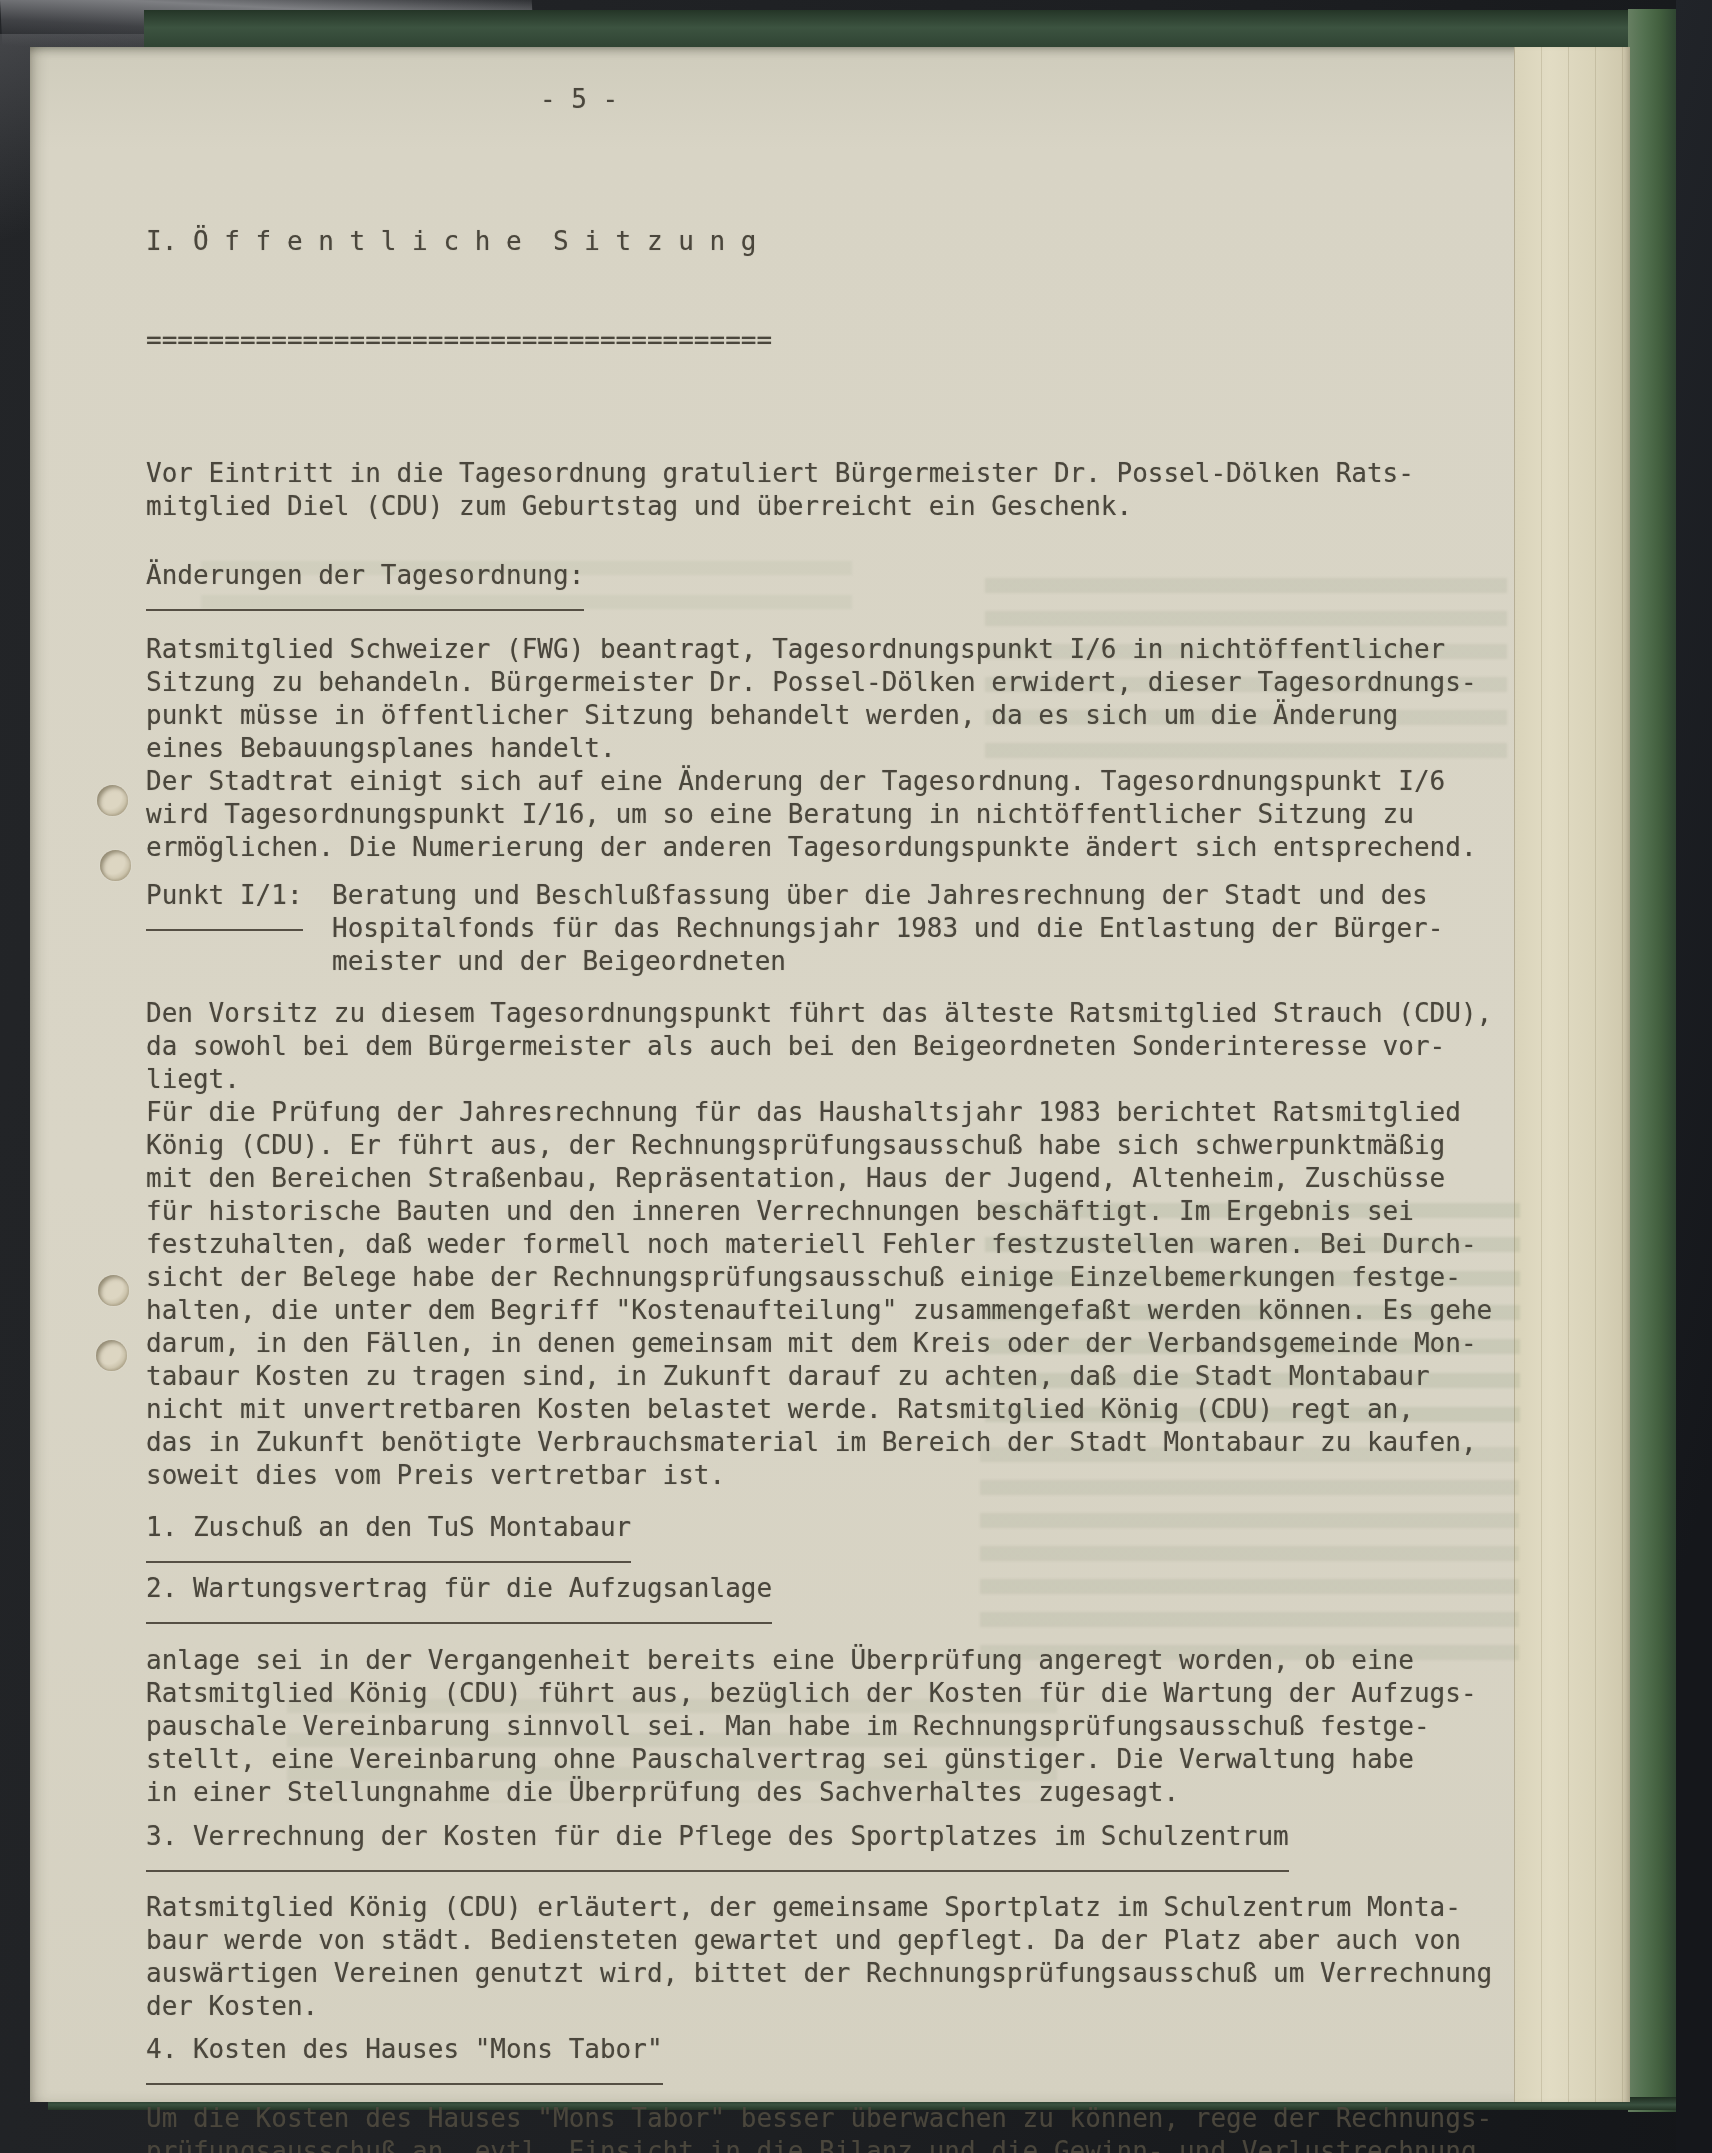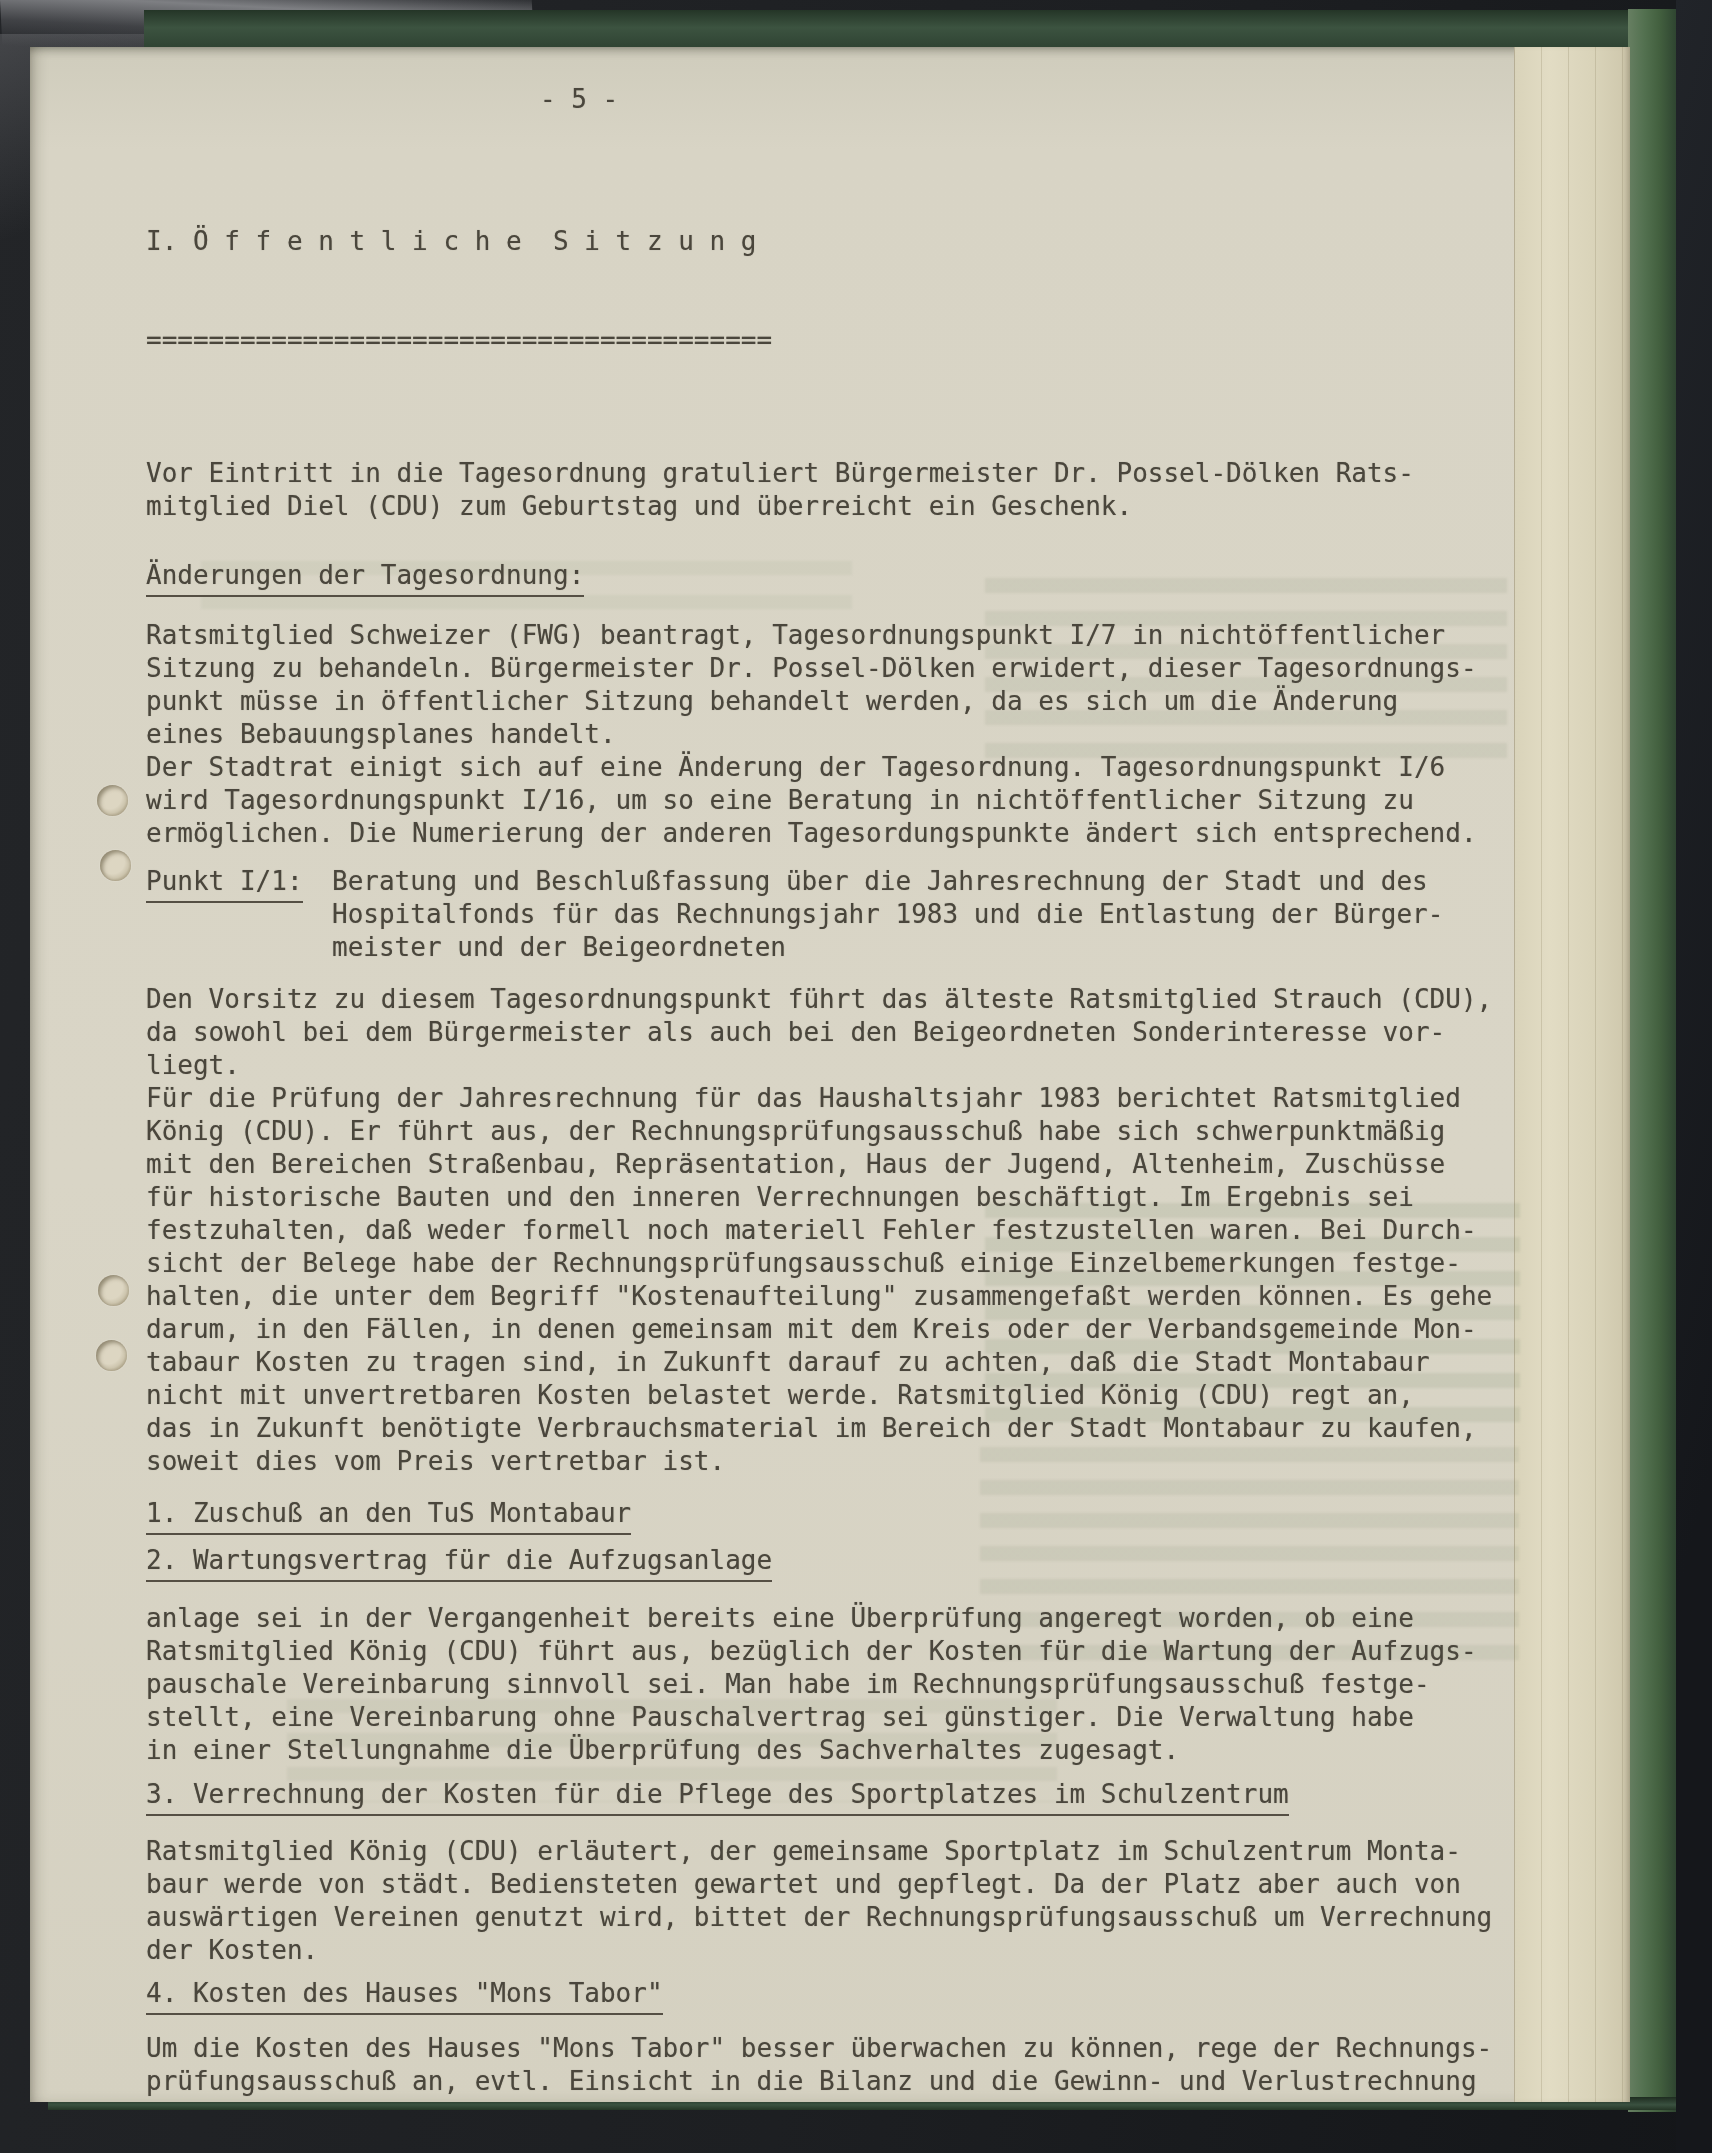--- a/index.html
+++ b/index.html
@@ -74,21 +74,21 @@
   .content{
     position:absolute;left:116px;top:0;width:1387px;
     color:#4a463c;font-size:26px;line-height:33px;
     text-shadow:0 0 0.9px rgba(74,70,60,.45);
   }
   .line{white-space:pre;}
   .page-num{margin-left:394px;white-space:pre;}
   .page-num.top{margin-top:36px;}
   .title-wrap{margin-top:43px;white-space:pre;}
   .title-eq{letter-spacing:0;}
-  .u{border-bottom:2.6px solid #55514706;border-bottom:2.6px solid #554f44;padding-bottom:3px;display:inline-block;white-space:pre;}
+  .u{border-bottom:2.6px solid #55514706;border-bottom:2.6px solid #554f44;padding-bottom:17px;display:inline-block;white-space:pre;}
   .block.heading{white-space:pre;}
   .punkt{position:relative;padding-left:186px;}
   .punkt-label{position:absolute;left:0;top:0;text-align:center;}
   
   #doc-blocks > *:nth-child(1){margin-top:34px}
   #doc-blocks > *:nth-child(2){margin-top:36px}
   #doc-blocks > *:nth-child(3){margin-top:22px}
   #doc-blocks > *:nth-child(4){margin-top:15.4px}
   #doc-blocks > *:nth-child(5){margin-top:19px}
   #doc-blocks > *:nth-child(6){margin-top:19px}
@@ -133,21 +133,21 @@
         <div class="title-eq">========================================</div>
       </div>
 
       <div id="doc-blocks">
           <div class="block para">
             <div class="line">Vor Eintritt in die Tagesordnung gratuliert Bürgermeister Dr. Possel-Dölken Rats-</div>
             <div class="line">mitglied Diel (CDU) zum Geburtstag und überreicht ein Geschenk.</div>
           </div>
           <div class="block heading"><span class="u">Änderungen der Tagesordnung:</span></div>
           <div class="block para">
-            <div class="line">Ratsmitglied Schweizer (FWG) beantragt, Tagesordnungspunkt I/7 in nichtöffentlicher</div>
+            <div class="line">Ratsmitglied Schweizer (FWG) beantragt, Tagesordnungspunkt I/6 in nichtöffentlicher</div>
             <div class="line">Sitzung zu behandeln. Bürgermeister Dr. Possel-Dölken erwidert, dieser Tagesordnungs-</div>
             <div class="line">punkt müsse in öffentlicher Sitzung behandelt werden, da es sich um die Änderung</div>
             <div class="line">eines Bebauungsplanes handelt.</div>
             <div class="line">Der Stadtrat einigt sich auf eine Änderung der Tagesordnung. Tagesordnungspunkt I/6</div>
             <div class="line">wird Tagesordnungspunkt I/16, um so eine Beratung in nichtöffentlicher Sitzung zu</div>
             <div class="line">ermöglichen. Die Numerierung der anderen Tagesordungspunkte ändert sich entsprechend.</div>
           </div>
           <div class="block punkt">
             <span class="punkt-label u">Punkt I/1:</span>
             <div class="line">Beratung und Beschlußfassung über die Jahresrechnung der Stadt und des</div>

